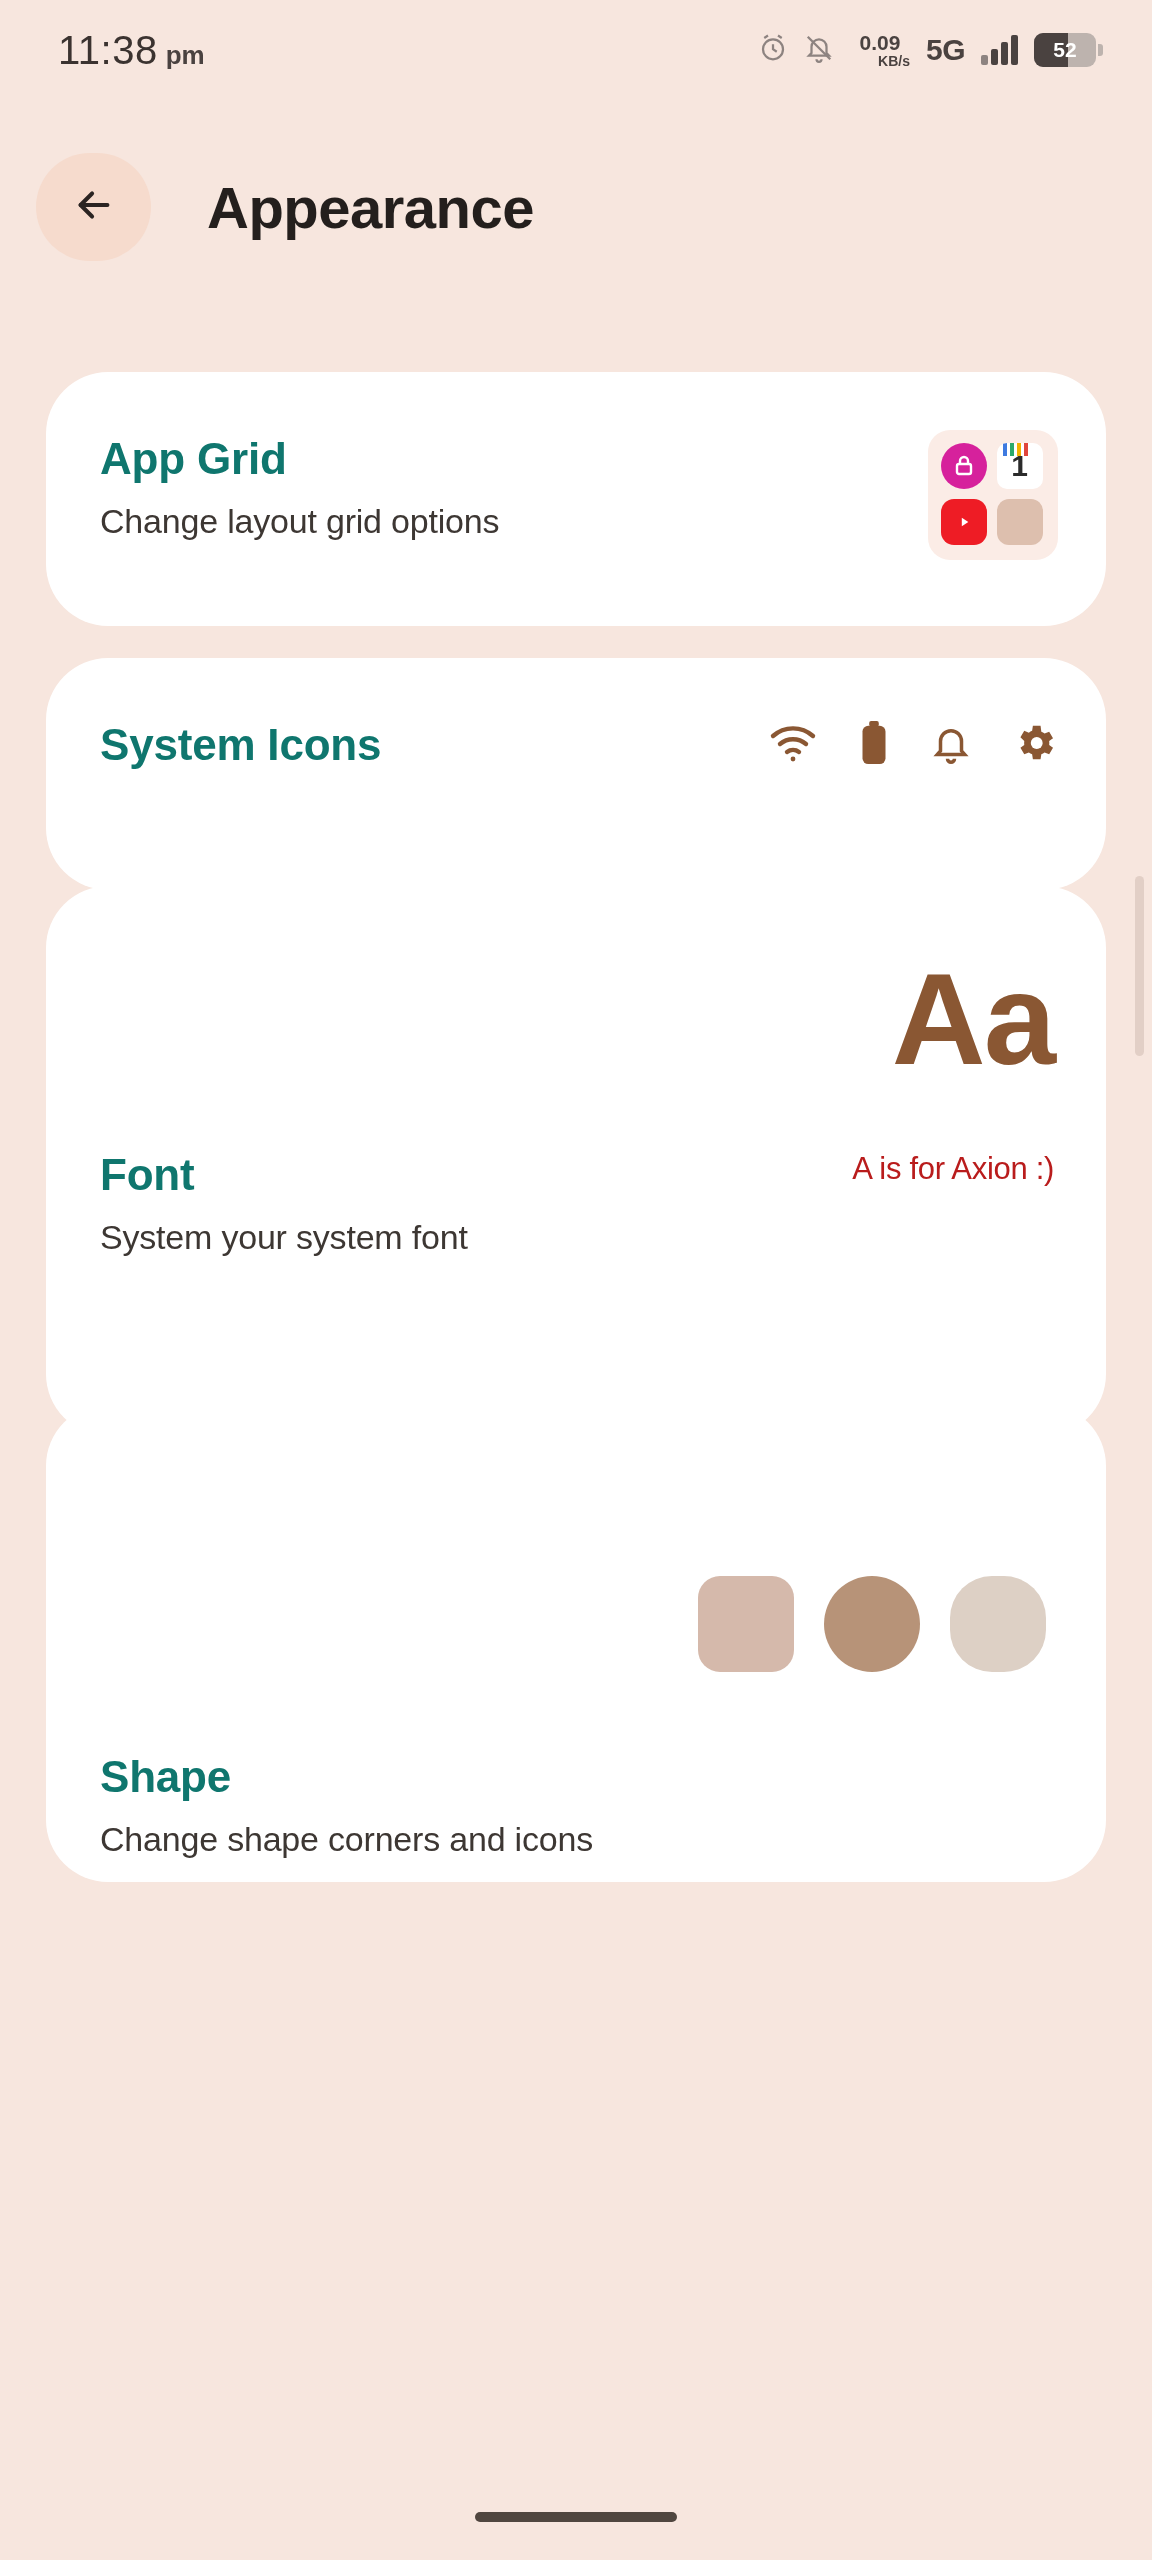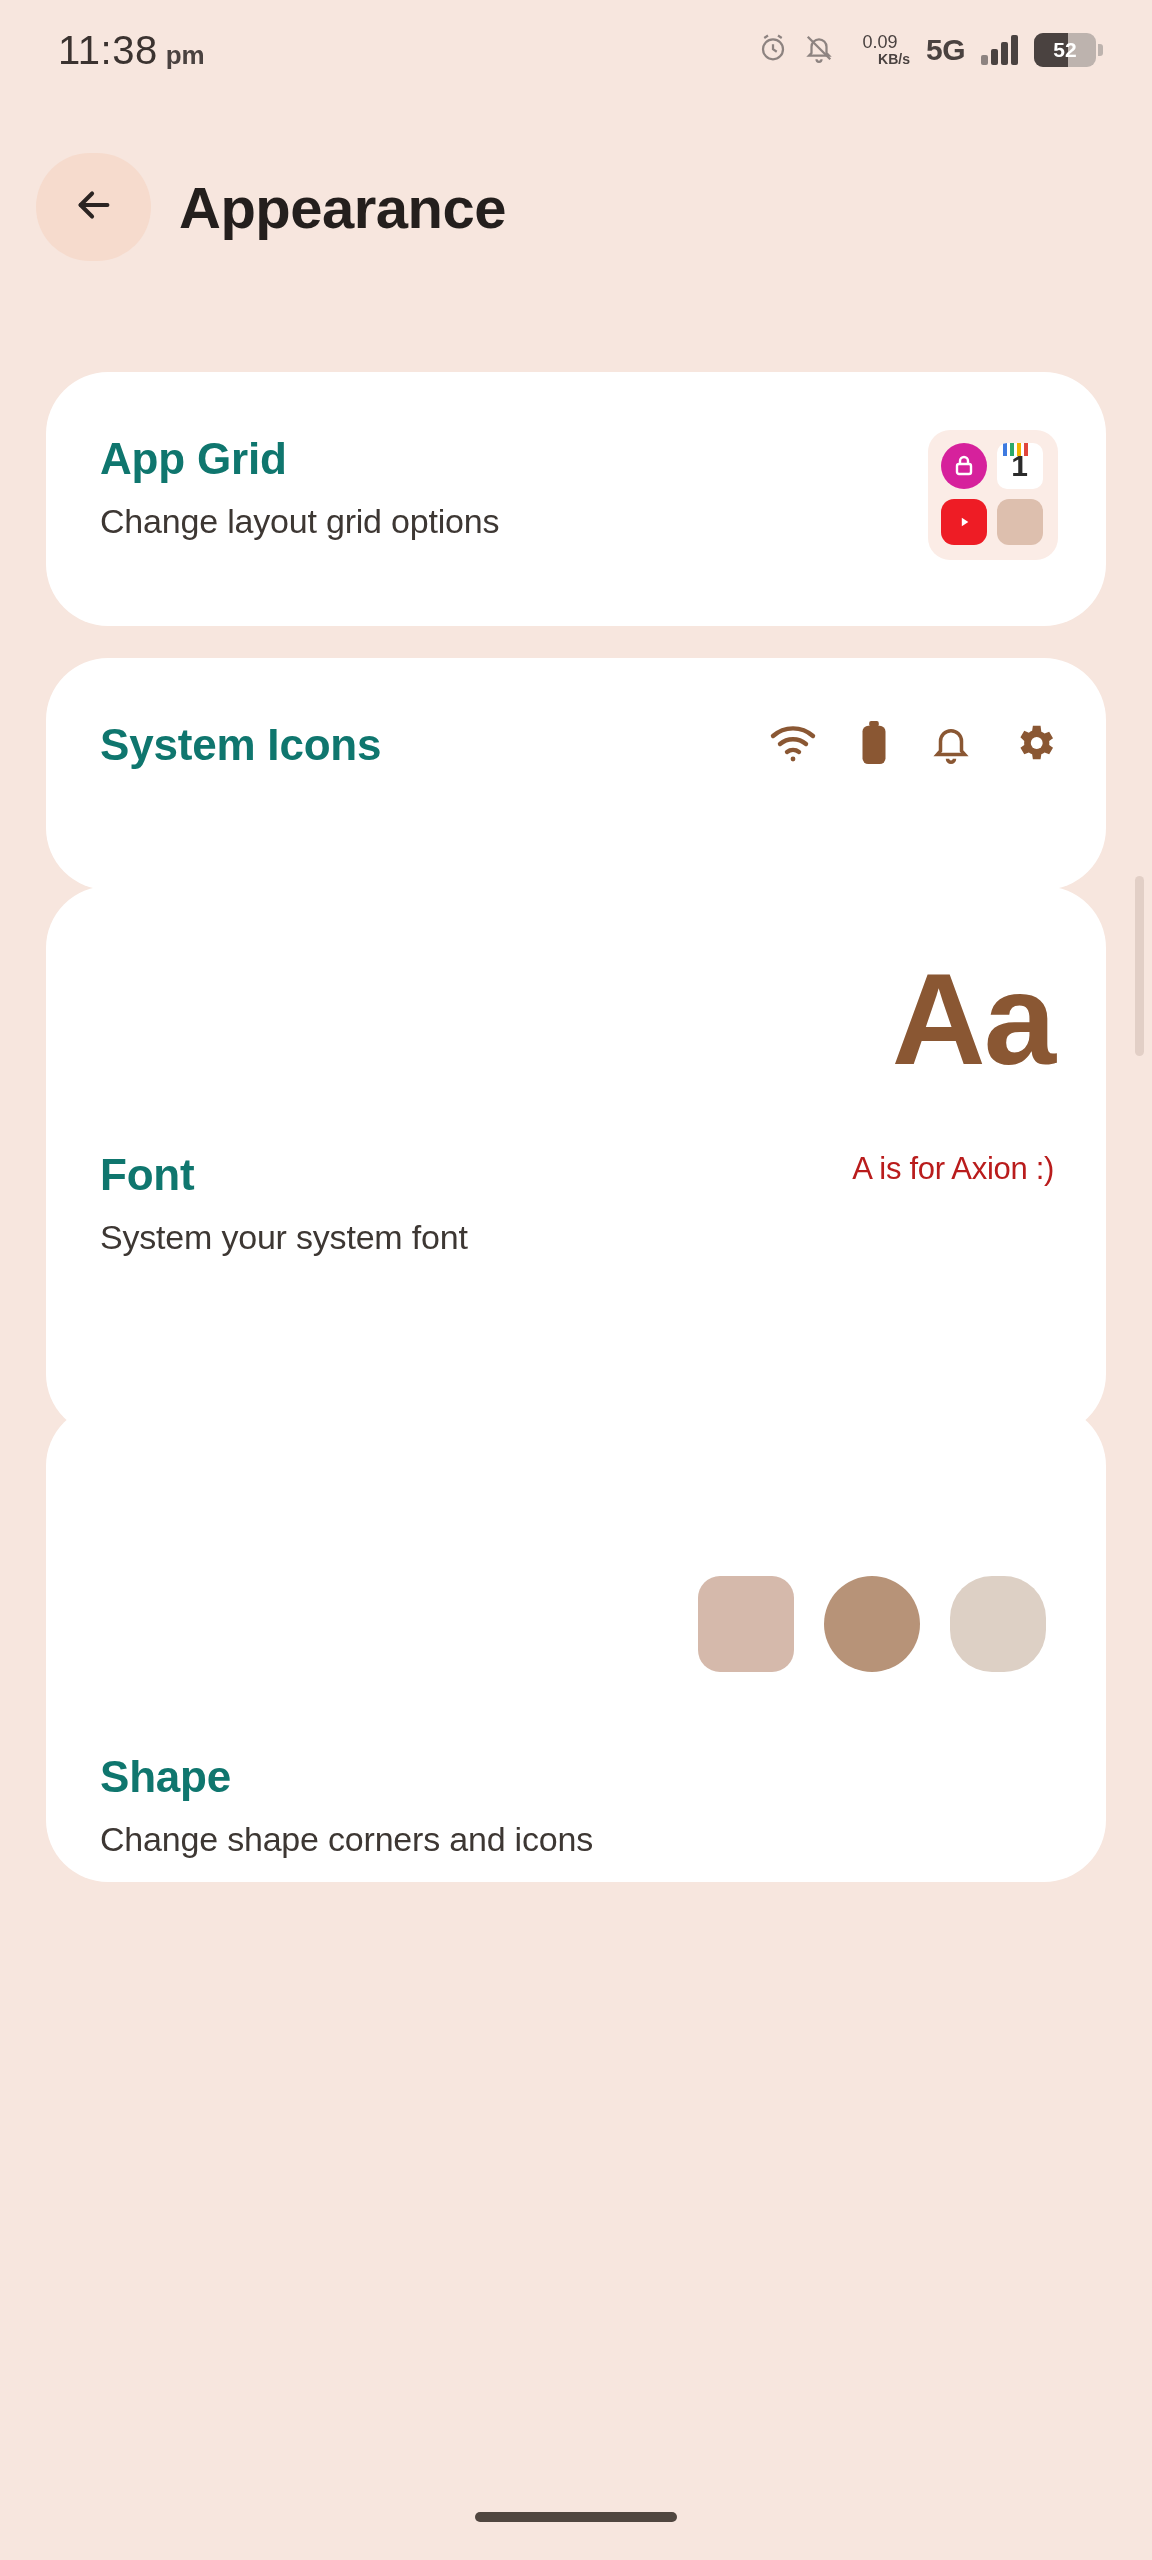--- a/index.html
+++ b/index.html
@@ -50,21 +50,21 @@
     gap: 16px;
   }
   .si { display: block; }
   .netspeed {
     display: flex;
     flex-direction: column;
     align-items: center;
     line-height: 1.05;
     color: #4a4240;
   }
-  .netspeed .num { font-size: 18px; font-weight: normal; }
+  .netspeed .num { font-size: 21px; font-weight: bold; }
   .netspeed .unit { font-size: 14px; font-weight: bold; padding-left: 28px; }
   .net-type {
     font-size: 30px;
     font-weight: bold;
     color: #4a4240;
     letter-spacing: -0.5px;
   }
   .signal-bars {
     display: flex;
     align-items: flex-end;
@@ -126,21 +126,21 @@
     width: 115px;
     height: 108px;
     border-radius: 54px;
     background: #f6dbcd;
     display: flex;
     align-items: center;
     justify-content: center;
     cursor: pointer;
   }
   .page-title {
-    margin-left: 28px;
+    margin-left: 56px;
     font-size: 58px;
     font-weight: bold;
     color: #241f1d;
     letter-spacing: -0.5px;
   }
 
   
   .card {
     position: absolute;
     left: 46px;

